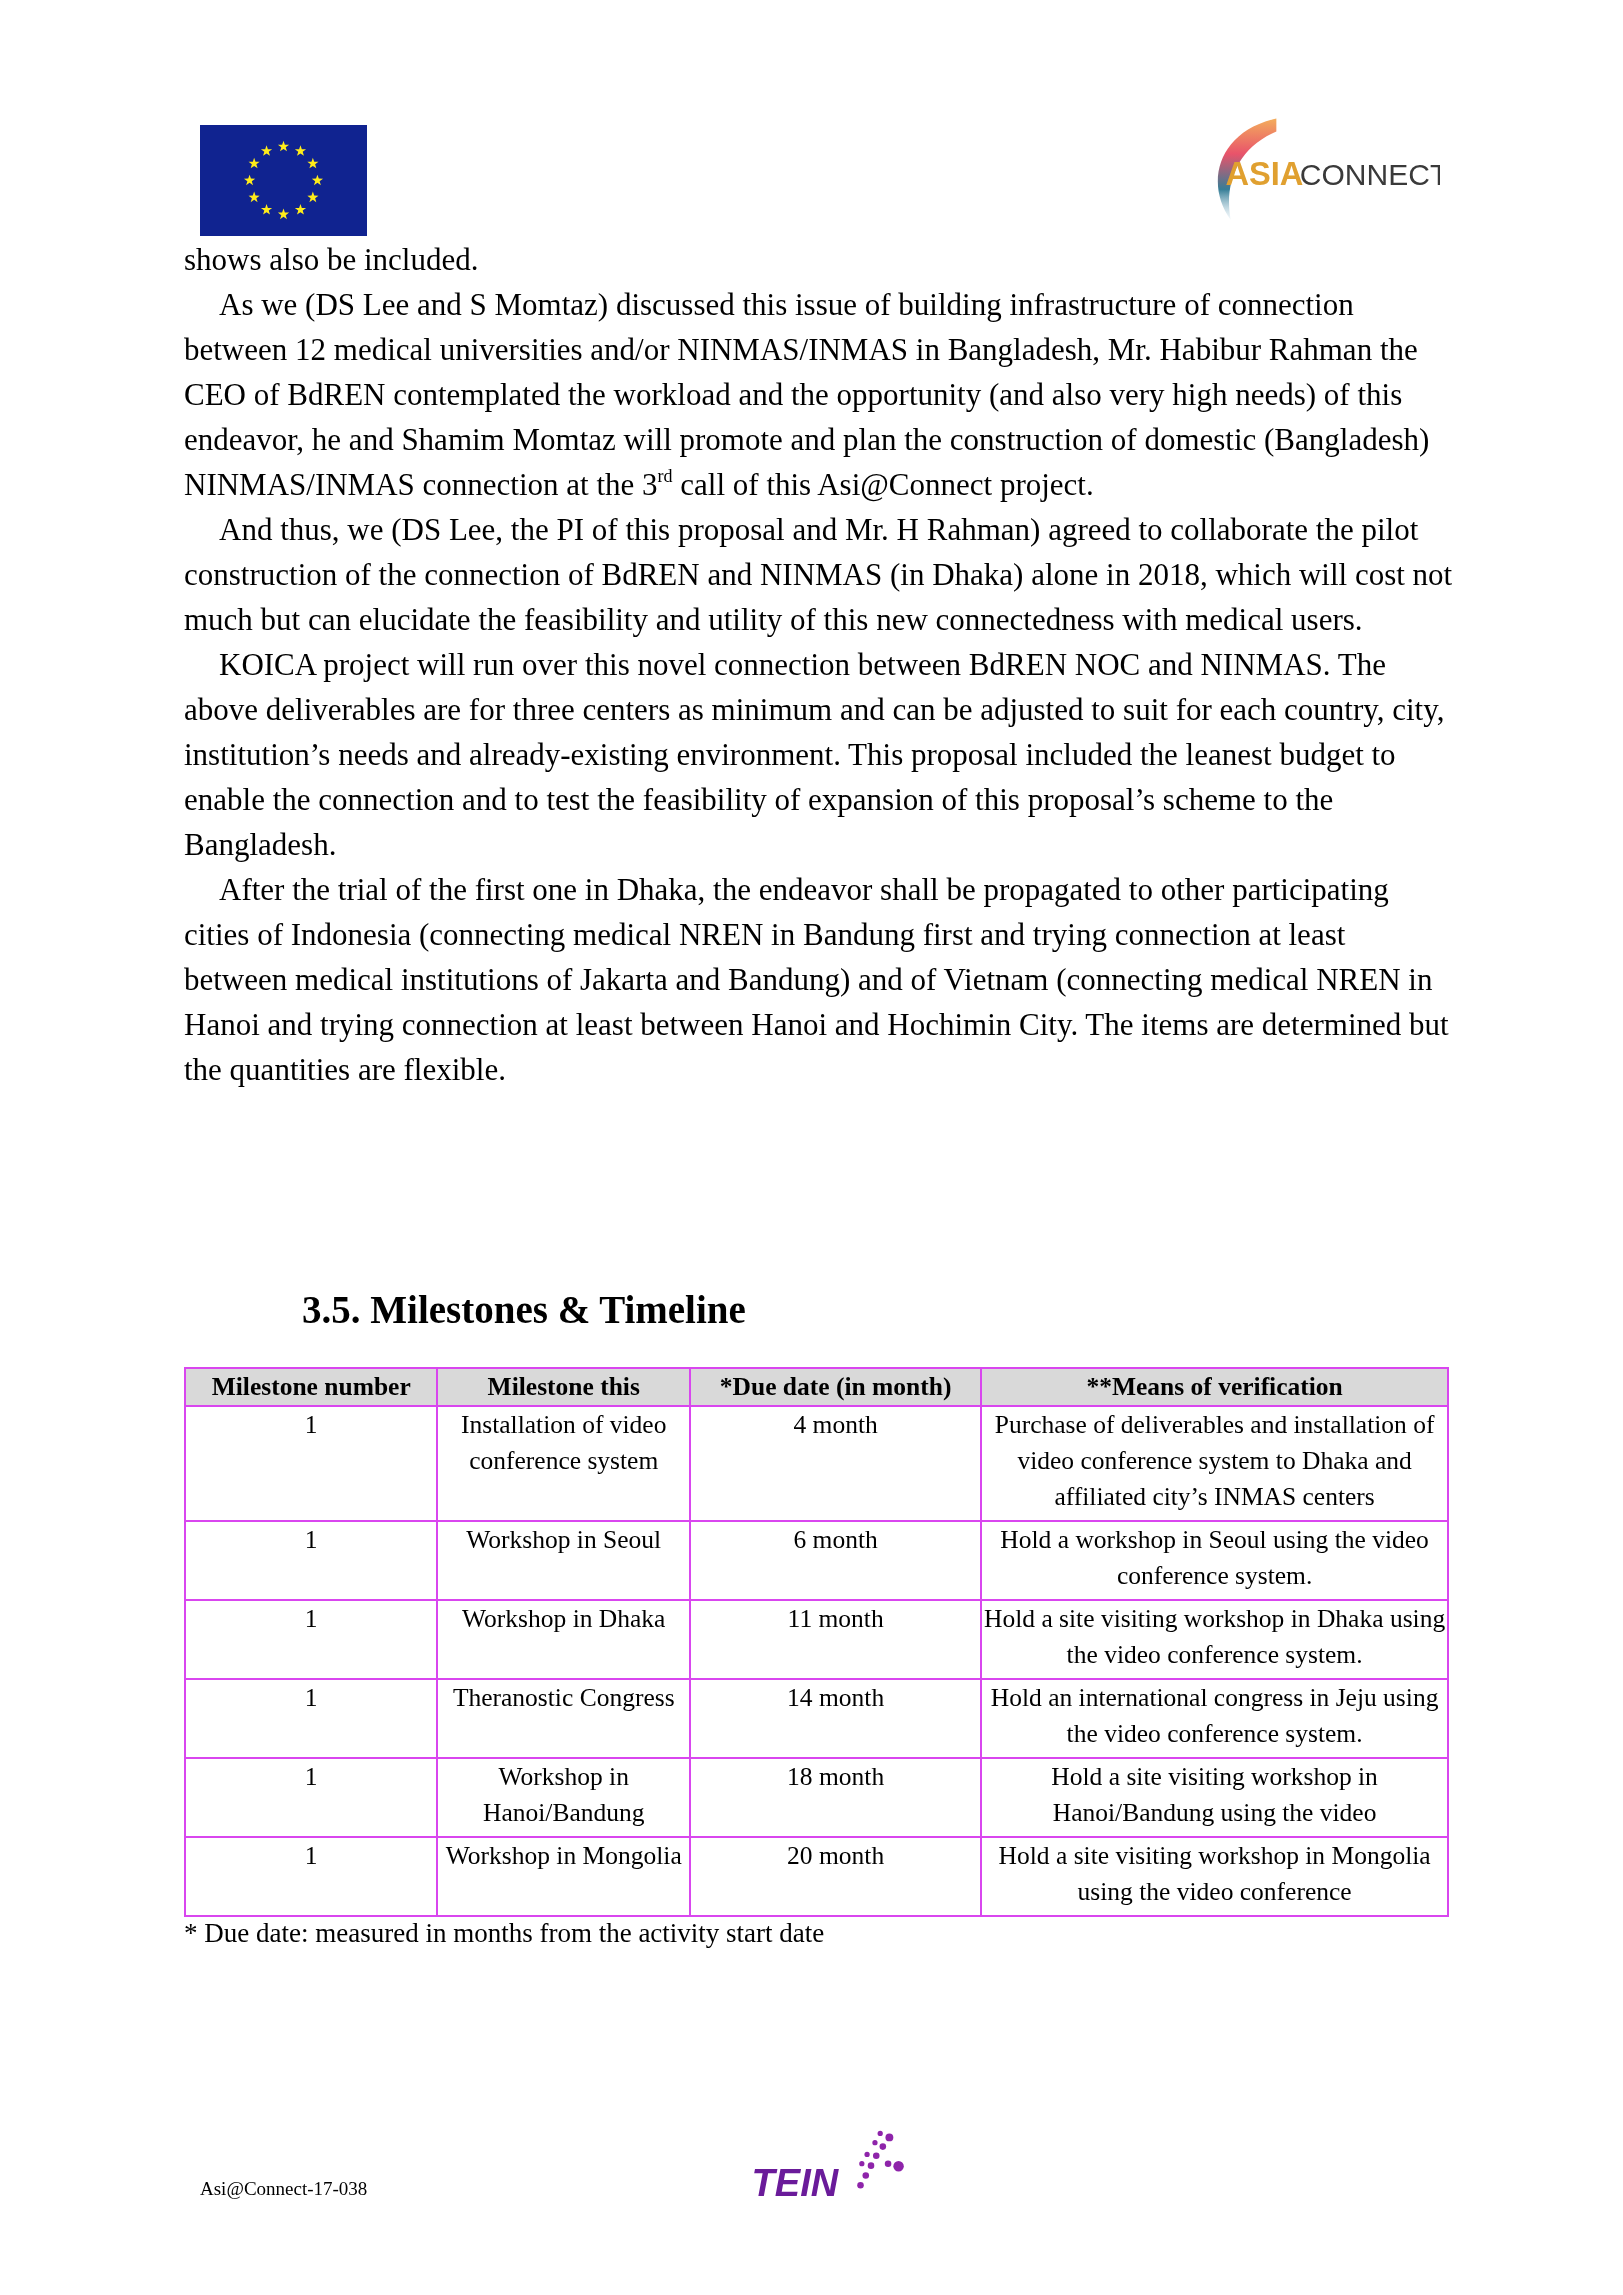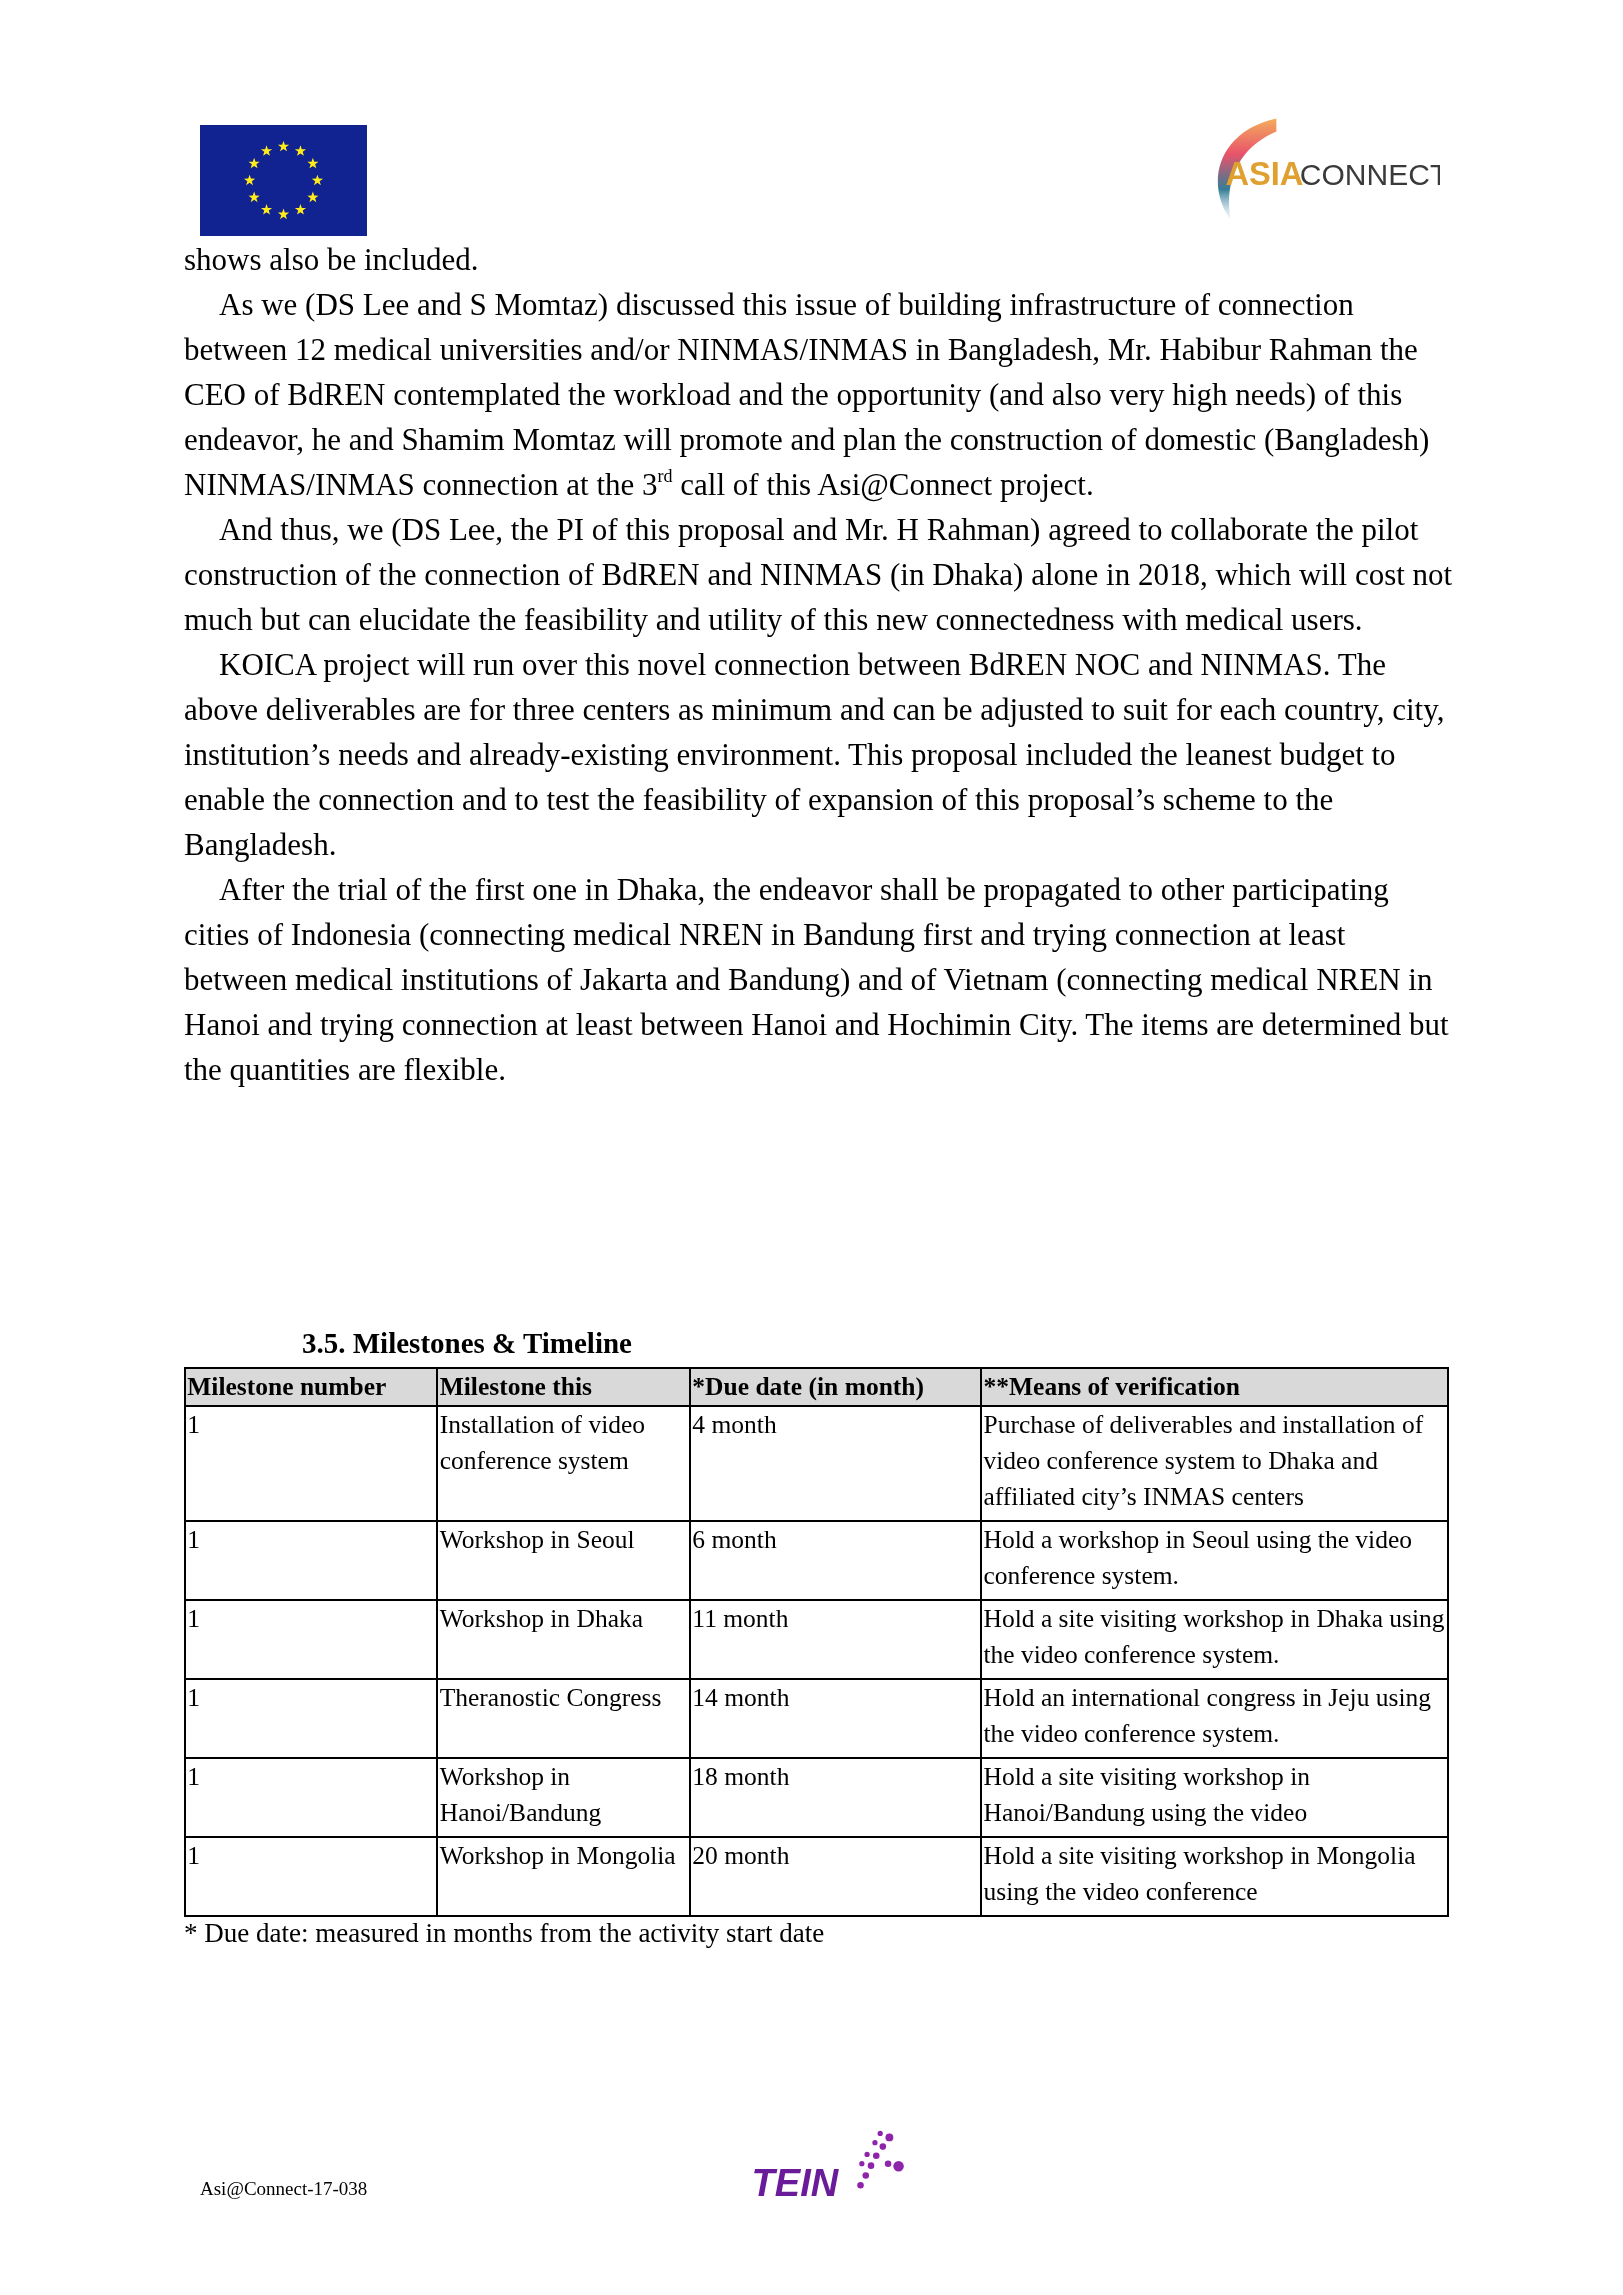--- a/index.html
+++ b/index.html
@@ -7,25 +7,25 @@
          font-family:"Liberation Serif", serif; color:#000; }
   .abs { position:absolute; }
   .eu-flag { left:200px; top:125px; width:167px; height:111px; background:#102390; }
   .eu-flag svg { width:100%; height:100%; display:block; }
   .asia-logo { left:1178px; top:112px; width:262px; height:111px; }
   .asia-logo svg { width:100%; height:100%; display:block; }
   .body-text { left:184px; top:237px; width:1272px; font-size:31px; line-height:45px; }
   .body-text p { margin:0; }
   .body-text p.indent { text-indent:35px; }
   sup { font-size:18px; line-height:0; vertical-align:super; position:relative; top:-1.3px; }
-  .section-heading { left:302px; top:1320px; font-size:29px; font-weight:bold; line-height:46px;text-align:center; }
+  .section-heading { left:302px; top:1287px; font-size:39px; font-weight:bold; line-height:46px;text-align:center; }
   table.milestones { position:absolute; left:184px; top:1367px; width:1265px;
                      border-collapse:collapse; font-size:25.5px; line-height:36px; }
-  table.milestones th, table.milestones td { border:2px solid #000000; vertical-align:top;
-                     text-align:left; padding:0 1.3px; }
+  table.milestones th, table.milestones td { border:2px solid #d946ef; vertical-align:top;
+                     text-align:center; padding:0 1.3px; }
   table.milestones th { background:#d9d9d9; font-weight:bold; height:35px; padding-top:0; }
   table.milestones col.c1 { width:253px; }
   table.milestones col.c2 { width:253px; }
   table.milestones col.c3 { width:292px; }
   table.milestones col.c4 { width:468px; }
   .footnotes { left:184px; top:1913px; width:1272px; font-size:27px; line-height:40px; }
   .footnotes p { margin:0; }
   .footer-id { left:200px; top:2171px; font-size:19px; line-height:36px; }
   .tein-logo { left:737px; top:2123px; width:164px; height:82px;margin-left:12px; }
   .tein-logo svg { width:100%; height:100%; display:block; }

